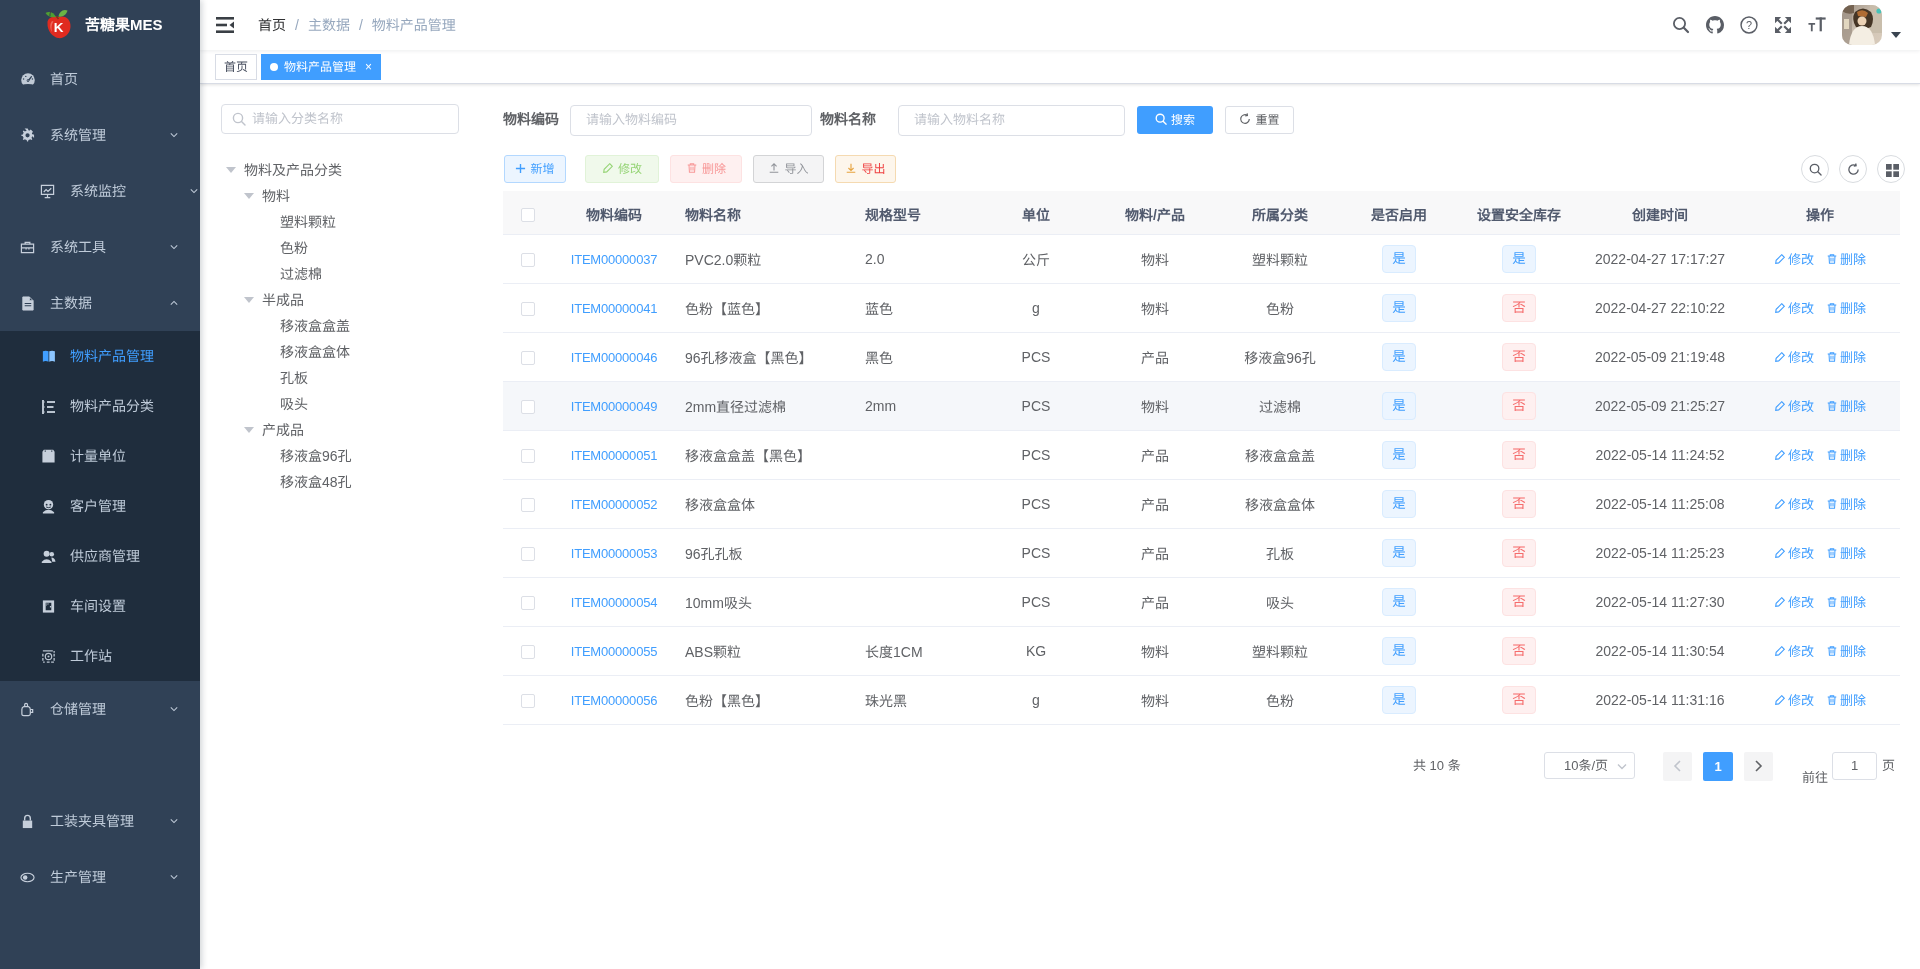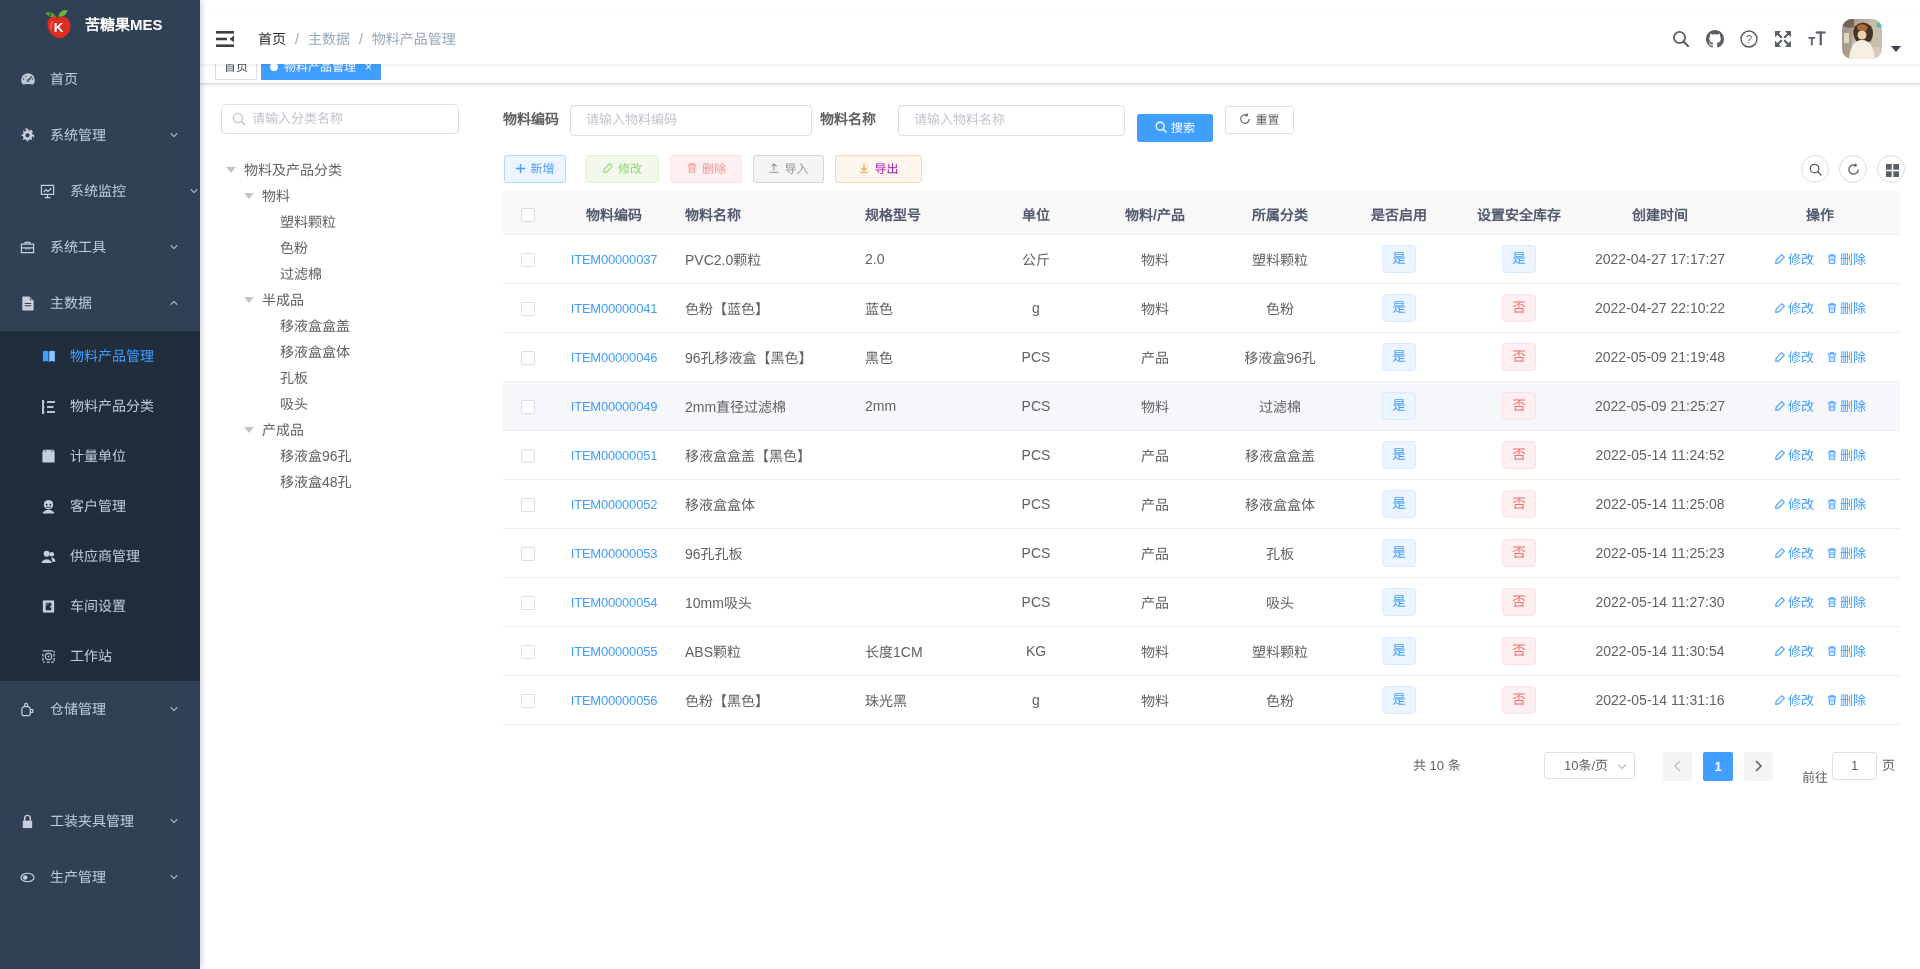--- a/index.html
+++ b/index.html
@@ -13,21 +13,21 @@
 #logo .ltxt { position:absolute; left:85px; top:0; line-height:50px; color:#fff; font-weight:bold; font-size:15px; }
 .mi { position:absolute; left:0; width:200px; height:56px; color:#bfcbd9; font-size:14px; }
 .mi .mtxt { position:absolute; left:50px; top:0; line-height:56px; }
 .mi svg.micon { position:absolute; left:20px; top:21px; }
 .mi .arr { position:absolute; right:22px; top:50%; margin-top:-4px; width:8px; height:8px; }
 .smi { position:absolute; left:0; width:200px; height:50px; color:#bfcbd9; font-size:14px; }
 .smi .mtxt { position:absolute; left:70px; top:0; line-height:50px; }
 .smi svg.micon { position:absolute; left:41px; top:18px; }
 #submenu { position:absolute; left:0; top:331px; width:200px; height:350px; background:#1f2d3d; }
 
-#navbar { position:absolute; left:200px; top:14px; width:1720px; height:50px; background:#fff; z-index:4;
+#navbar { position:absolute; left:200px; top:0; width:1720px; height:50px; background:#fff; z-index:4;
   box-shadow:0 1px 4px rgba(0,21,41,.08); }
 #crumb { position:absolute; left:58px; top:0; line-height:50px; font-size:14px; color:#97a8be; }
 #crumb .c1 { color:#303133; }
 #crumb .sep { margin:0 9px; color:#97a8be; }
 .nicon { position:absolute; top:16px; width:18px; height:18px; }
 
 #tabsbar { position:absolute; left:200px; top:50px; width:1720px; height:34px; background:#fff;
   border-bottom:1px solid #d8dce5; box-shadow:0 1px 3px 0 rgba(0,0,0,.12); z-index:3; }
 .tag { position:absolute; top:4px; height:26px; line-height:25px; border:1px solid #d8dce5; background:#fff;
   color:#495060; font-size:12px; padding:0 8px; }
@@ -351,21 +351,21 @@
 
 <div id="queryform">
   <span class="qlabel" style="left:503px;">物料编码</span>
   <div class="qinput" style="left:570px;width:242px;">
       <span class="ph">请输入物料编码</span>
     </div>
   <span class="qlabel" style="left:820px;">物料名称</span>
   <div class="qinput" style="left:898px;width:227px;">
       <span class="ph">请输入物料名称</span>
     </div>
-  <div class="btn" style="left:1137px;top:106px;width:76px;background:#409eff;color:#fff;margin-top:8px;">
+  <div class="btn" style="left:1137px;top:106px;width:76px;background:#409eff;color:#fff;">
     <svg style="vertical-align:-1px;margin-right:4px;" width="12" height="12" viewBox="0 0 14 14">
         <circle cx="6" cy="6" r="4.6" fill="none" stroke="#fff" stroke-width="1.6"></circle>
         <path d="M9.5 9.5 L13 13" stroke="#fff" stroke-width="1.6" stroke-linecap="round"></path>
       </svg>搜索</div>
   <div class="btn" style="left:1225px;top:106px;width:69px;background:#fff;border-color:#dcdfe6;color:#606266;">
     <svg style="vertical-align:-1px;margin-right:4px;" width="12" height="12" viewBox="0 0 14 14">
         <path d="M12 7 A5 5 0 1 1 9.5 2.7 M9.5 0.5 L9.8 3 L7.3 3.4" fill="none" stroke="#606266" stroke-width="1.4"></path>
       </svg>重置</div>
 
   <div class="btn" style="left:504px;top:155px;width:62px;background:#ecf5ff;border-color:#b3d8ff;color:#409eff;"><svg style="vertical-align:-1px;margin-right:4px;" width="11" height="11" viewBox="0 0 12 12">
@@ -376,21 +376,21 @@
         <path d="M9 2 L12 5 L5.5 11.5 L2 12 L2.5 8.5 Z" fill="none" stroke="#95d475" stroke-width="1.3"></path>
       </svg>修改</div>
   <div class="btn" style="left:670px;top:155px;width:72px;background:#fef0f0;border-color:#fde2e2;color:#f89898;">
     <svg style="vertical-align:-1px;margin-right:4px;" width="12" height="12" viewBox="0 0 14 14">
         <path d="M2 3.5 H12 M5 3.5 V2 H9 V3.5 M3.5 3.5 L4 12 H10 L10.5 3.5 M5.8 5.5 V10 M8.2 5.5 V10" fill="none" stroke="#f89898" stroke-width="1.2"></path>
       </svg>删除</div>
   <div class="btn" style="left:753px;top:155px;width:71px;background:#f4f4f5;border-color:#d3d4d6;color:#909399;">
     <svg style="vertical-align:-1px;margin-right:4px;" width="12" height="12" viewBox="0 0 14 14">
         <path d="M7 10 V2 M4 5 L7 2 L10 5 M2 12 H12" fill="none" stroke="#909399" stroke-width="1.3"></path>
       </svg>导入</div>
-  <div class="btn" style="left:835px;top:155px;width:87px;background:#fdf6ec;border-color:#f5dab1;color:#a21caf;">
+  <div class="btn" style="left:835px;top:155px;width:61px;background:#fdf6ec;border-color:#f5dab1;color:#ef4444;">
     <svg style="vertical-align:-1px;margin-right:4px;" width="12" height="12" viewBox="0 0 14 14">
         <path d="M7 2 V10 M4 7 L7 10 L10 7 M2 12 H12" fill="none" stroke="#e6a23c" stroke-width="1.3"></path>
       </svg>导出</div>
 
   <div class="abs" style="left:1801px;top:155px;width:28px;height:28px;border:1px solid #d9dce0;border-radius:50%;">
     <svg class="abs" style="left:7px;top:7px;" width="13" height="13" viewBox="0 0 14 14">
         <circle cx="6" cy="6" r="4.6" fill="none" stroke="#5a5e66" stroke-width="1.4"></circle>
         <path d="M9.5 9.5 L13 13" stroke="#5a5e66" stroke-width="1.4" stroke-linecap="round"></path>
       </svg>
     </div>

